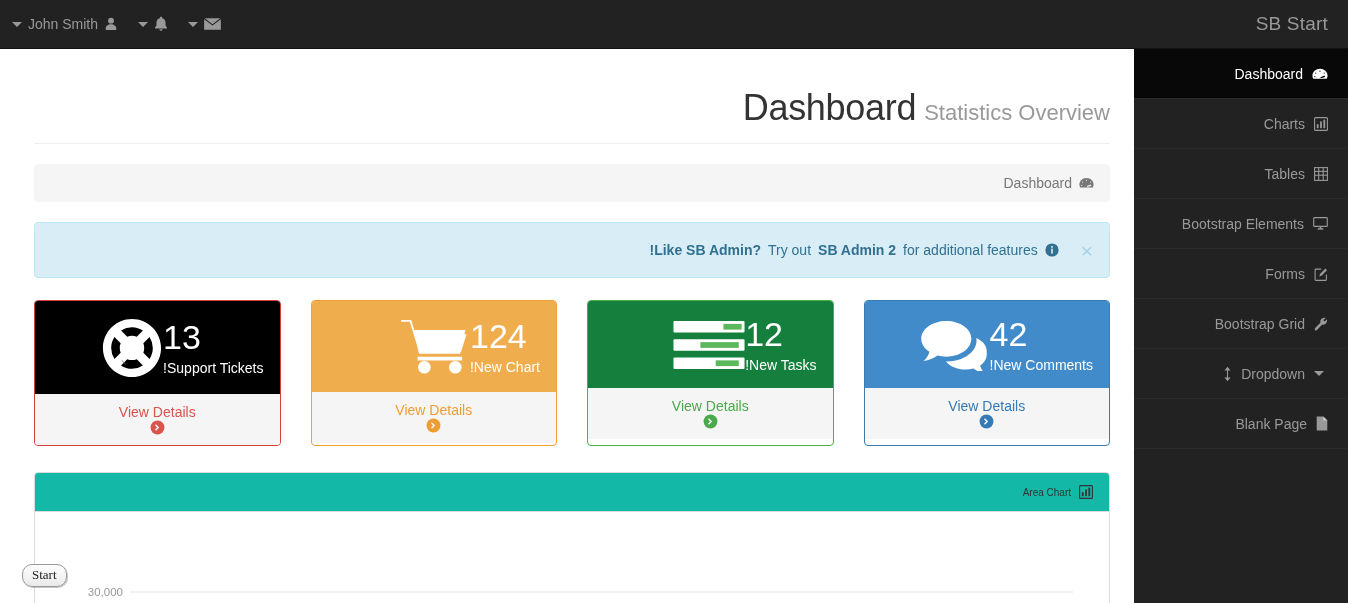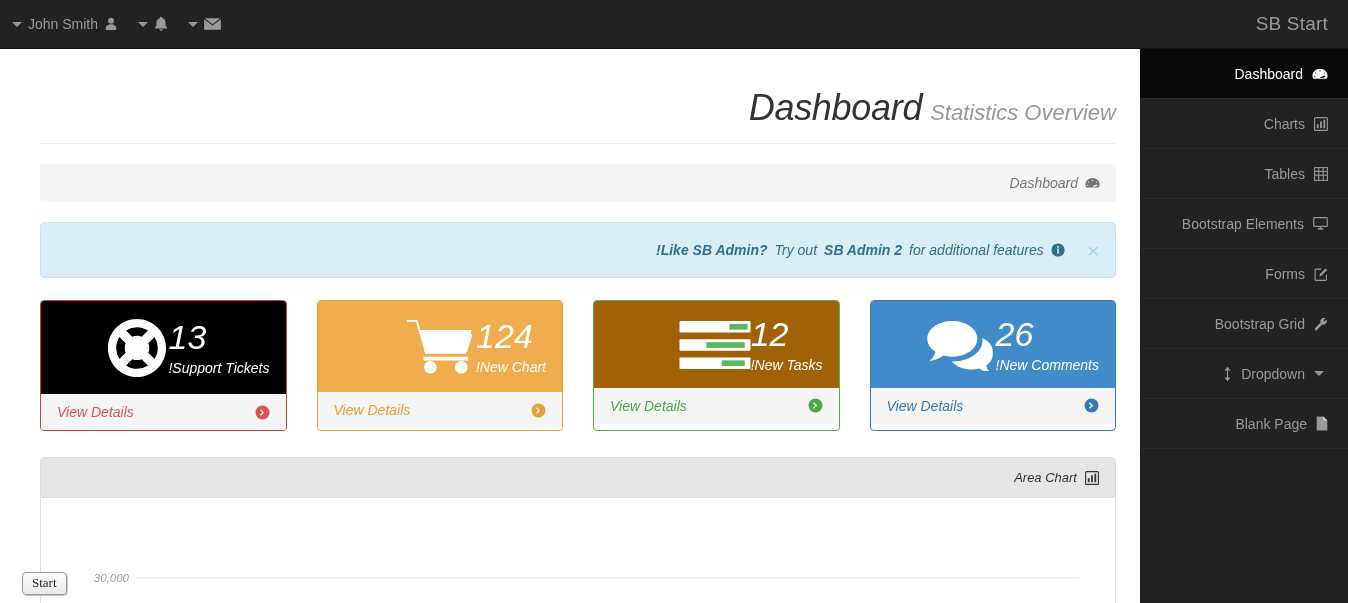--- a/index.html
+++ b/index.html
@@ -79,26 +79,25 @@
   .side-item .dd-caret {
     width: 0; height: 0;
     border-left: 5px solid transparent;
     border-right: 5px solid transparent;
     border-top: 5px solid #999999;
     margin-right: 4px;
   }
 
   
   .content {
-    position: absolute; top: 49px; left: 16px;
+    position: absolute; top: 49px; left: 10px;
     width: 1124px; height: 554px;
     background: #ffffff;
     overflow: hidden;
     direction: rtl;
-    font-style: italic;
   }
   .content-inner { padding: 0 24px; direction: ltr; }
 
   .page-header {
     text-align: right;
     padding: 38px 0 14px 0;
     border-bottom: 1px solid #eeeeee;
     margin-bottom: 20px;
   }
   .page-header h1 {
@@ -168,62 +167,63 @@
   .stat-icon svg { display: block; }
   .stat-text { text-align: left; }
   .stat-huge { font-size: 34px; line-height: 1.05; font-weight: normal; }
   .stat-label { font-size: 14px; margin-top: 4px; }
   .stat-foot {
     background: #f5f5f5;
     padding: 10px 16px;
     display: flex; align-items: center; justify-content: space-between;
     direction: ltr;
     font-size: 14px;
+    flex-direction: column;
   }
   .stat-foot .chev svg { display: block; }
 
   .p-red   { border-color: #d43f3a; }
   .p-red   .stat-top { background: #000000; }
   .p-red   .stat-foot, .p-red .stat-foot .chev { color: #d9534f; }
   .p-yel   { border-color: #eea236; }
   .p-yel   .stat-top { background: #f0ad4e; }
   .p-yel   .stat-foot, .p-yel .stat-foot .chev { color: #ef9d32; }
   .p-grn   { border-color: #4cae4c; }
-  .p-grn   .stat-top { background: #a16207; }
+  .p-grn   .stat-top { background: #15803d; }
   .p-grn   .stat-foot, .p-grn .stat-foot .chev { color: #4aa94a; }
   .p-blu   { border-color: #3b7cb0; }
   .p-blu   .stat-top { background: #428bca; }
   .p-blu   .stat-foot, .p-blu .stat-foot .chev { color: #337ab7; }
 
   
   .chart-panel {
     border: 1px solid #dddddd;
     border-radius: 4px;
     background: #ffffff;
   }
   .chart-head {
-    background: #e5e5e5;
+    background: #14b8a6;
     border-bottom: 1px solid #dddddd;
     border-radius: 3px 3px 0 0;
     padding: 12px 16px;
     text-align: right;
-    font-size: 13px;
+    font-size: 10px;
     color: #333333;
   }
   .chart-head .ch-inner { display: inline-flex; align-items: center; gap: 8px; }
   .chart-body { height: 175px; position: relative; overflow: hidden; }
   .chart-svg { display: block; }
 
   
   .start-btn {
     position: absolute;
-    left: 22px; bottom: 8px;
+    left: 22px; bottom: 16px;
     background: linear-gradient(#fdfdfd, #eaeaea);
     border: 1px solid #999999;
-    border-radius: 4px;
+    border-radius: 10px;
     box-shadow: 1px 1px 0 rgba(0,0,0,.22);
     padding: 2px 9px 3px 9px;
     font-family: "Liberation Serif", serif;
     font-size: 13px;
     color: #222222;
     z-index: 50;
   }
 </style>
 </head>
 <body>
@@ -475,21 +475,21 @@
 
         <div class="stat-panel p-blu">
           <div class="stat-top">
             <div class="stat-icon">
               <svg width="72" height="52" viewBox="0 0 74 54" fill="#ffffff">
                 <path d="M29 2C14.6 2 3 10.3 3 20.5c0 5.4 3.3 10.3 8.5 13.6-.7 3.3-2.8 6.6-6 9.4 5.4-.6 10.4-2.6 14.2-5.6 2.9.8 6 1.2 9.3 1.2 14.4 0 26-8.3 26-18.6S43.4 2 29 2z"></path>
                 <path d="M71 33.5c0-5.8-4.3-10.9-10.8-13.8.1.9.2 1.8.2 2.7 0 12-13.7 21.7-30.6 21.7-.4 0-.8 0-1.2 0 3.9 5 11.7 8.4 20.7 8.4 2.8 0 5.4-.3 7.9-1 3.2 2.5 7.4 4.2 12 4.7-2.7-2.4-4.5-5.2-5-8 4.2-2.8 6.8-6.9 6.8-11.4z"></path>
               </svg>
             </div>
             <div class="stat-text">
-              <div class="stat-huge">26</div>
+              <div class="stat-huge">42</div>
               <div class="stat-label">!New Comments</div>
             </div>
           </div>
           <div class="stat-foot">
             <span>View Details</span>
             <span class="chev">
               <svg width="15" height="15" viewBox="0 0 16 16" fill="currentColor">
                 <circle cx="8" cy="8" r="7.4"></circle>
                 <path d="M6.4 4.6 9.8 8l-3.4 3.4-1.1-1.1L7.6 8 5.3 5.7z" fill="#f5f5f5"></path>
               </svg>

